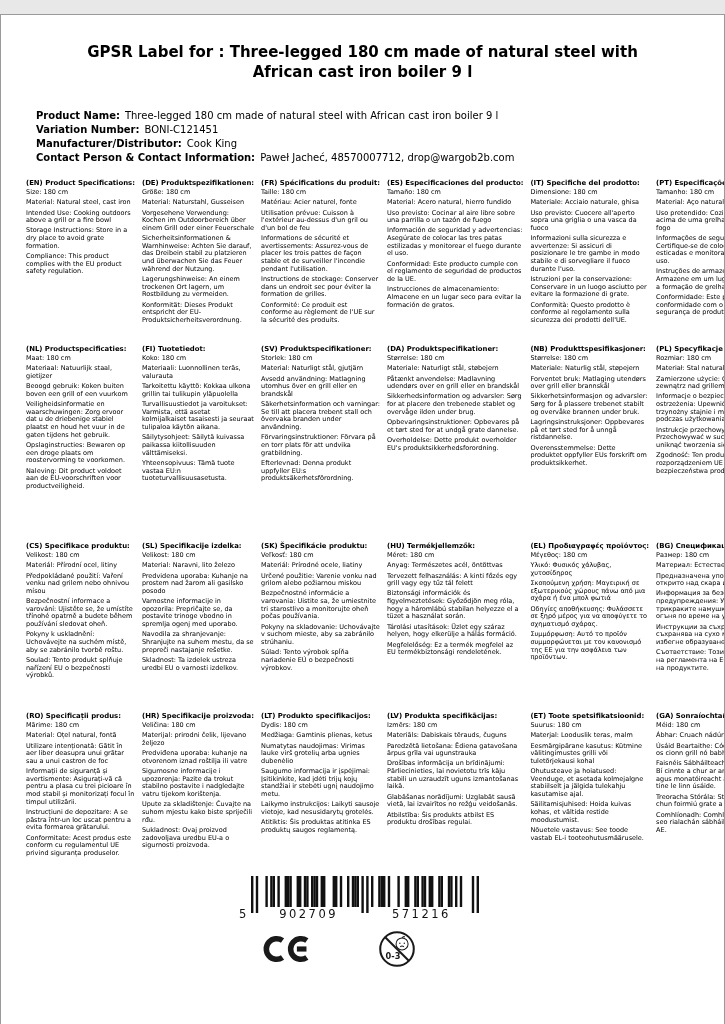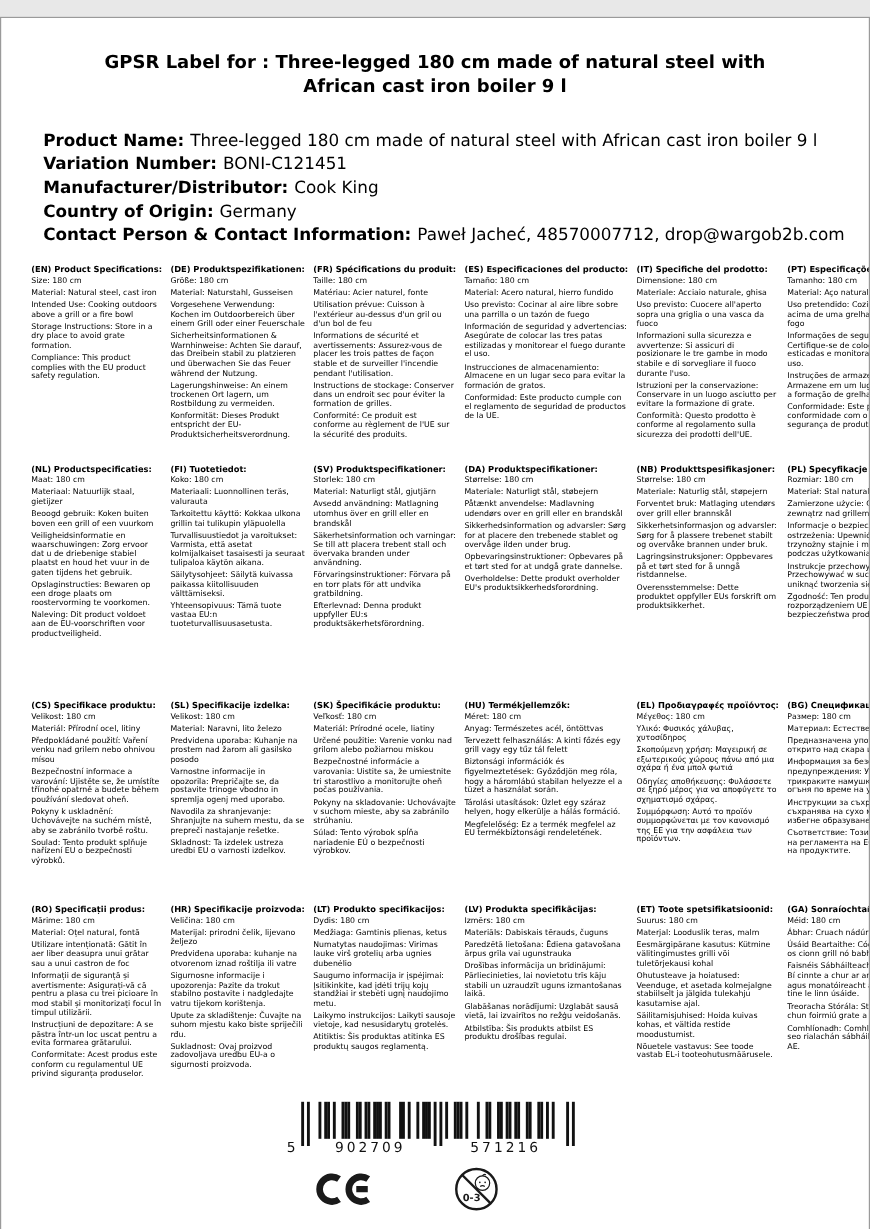--- a/index.html
+++ b/index.html
@@ -11,21 +11,21 @@
     border:1px solid #9a9a9a;
     box-sizing:border-box;
     font-family:"DejaVu Sans",sans-serif;
     color:#000;
     overflow:hidden;
   }
   .title{
     font-size:15px;font-weight:bold;text-align:center;
     margin:28px auto 0;max-width:570px;line-height:1.33;
   }
-  .product-info{margin:26px 0 0 35px;font-size:14px;line-height:1.4;}
+  .product-info{margin:26px 0 0 35px;font-size:10px;line-height:1.4;}
   .pi-row{white-space:nowrap;}
   .pi-label{font-weight:bold;}
   .pi-value{margin-left:5px;}
   .spec-grid{
     display:grid;
     grid-template-columns:repeat(6,1fr);
     grid-template-rows:150px 181px 154px auto;
     column-gap:7px;row-gap:16px;
     margin:14px 12px 0 25px;
     align-items:start;
@@ -66,23 +66,20 @@
       <div class="pi-row">
     <span class="pi-label">Product Name:</span><span class="pi-value">Three-legged 180 cm made of natural steel with African cast iron boiler 9 l</span>
   </div>
       <div class="pi-row">
     <span class="pi-label">Variation Number:</span><span class="pi-value">BONI-C121451</span>
   </div>
       <div class="pi-row">
     <span class="pi-label">Manufacturer/Distributor:</span><span class="pi-value">Cook King</span>
   </div>
       <div class="pi-row">
-    <span class="pi-label">Country of Origin:</span><span class="pi-value">Germany</span>
-  </div>
-      <div class="pi-row">
     <span class="pi-label">Contact Person &amp; Contact Information:</span><span class="pi-value">Paweł Jacheć, 48570007712, drop@wargob2b.com</span>
   </div>
     </div>
 
   <div class="spec-grid">
       <div class="spec-block">
     <p class="spec-title">(EN) Product Specifications:</p>
   <p class="spec-line">Size: 180 cm</p>
         <p class="spec-line">Material: Natural steel, cast iron</p>
         <p class="spec-line">Intended Use: Cooking outdoors above a grill or a fire bowl</p>
@@ -106,22 +103,22 @@
         <p class="spec-line">Informations de sécurité et avertissements: Assurez-vous de placer les trois pattes de façon stable et de surveiller l'incendie pendant l'utilisation.</p>
         <p class="spec-line">Instructions de stockage: Conserver dans un endroit sec pour éviter la formation de grilles.</p>
         <p class="spec-line">Conformité: Ce produit est conforme au règlement de l'UE sur la sécurité des produits.</p>
       </div>
       <div class="spec-block">
     <p class="spec-title">(ES) Especificaciones del producto:</p>
   <p class="spec-line">Tamaño: 180 cm</p>
         <p class="spec-line">Material: Acero natural, hierro fundido</p>
         <p class="spec-line">Uso previsto: Cocinar al aire libre sobre una parrilla o un tazón de fuego</p>
         <p class="spec-line">Información de seguridad y advertencias: Asegúrate de colocar las tres patas estilizadas y monitorear el fuego durante el uso.</p>
+        <p class="spec-line">Conformidad: Este producto cumple con el reglamento de seguridad de productos de la UE.</p>
         <p class="spec-line">Instrucciones de almacenamiento: Almacene en un lugar seco para evitar la formación de gratos.</p>
-        <p class="spec-line">Conformidad: Este producto cumple con el reglamento de seguridad de productos de la UE.</p>
       </div>
       <div class="spec-block">
     <p class="spec-title">(IT) Specifiche del prodotto:</p>
   <p class="spec-line">Dimensione: 180 cm</p>
         <p class="spec-line">Materiale: Acciaio naturale, ghisa</p>
         <p class="spec-line">Uso previsto: Cuocere all'aperto sopra una griglia o una vasca da fuoco</p>
         <p class="spec-line">Informazioni sulla sicurezza e avvertenze: Si assicuri di posizionare le tre gambe in modo stabile e di sorvegliare il fuoco durante l'uso.</p>
         <p class="spec-line">Istruzioni per la conservazione: Conservare in un luogo asciutto per evitare la formazione di grate.</p>
         <p class="spec-line">Conformità: Questo prodotto è conforme al regolamento sulla sicurezza dei prodotti dell'UE.</p>
       </div>

